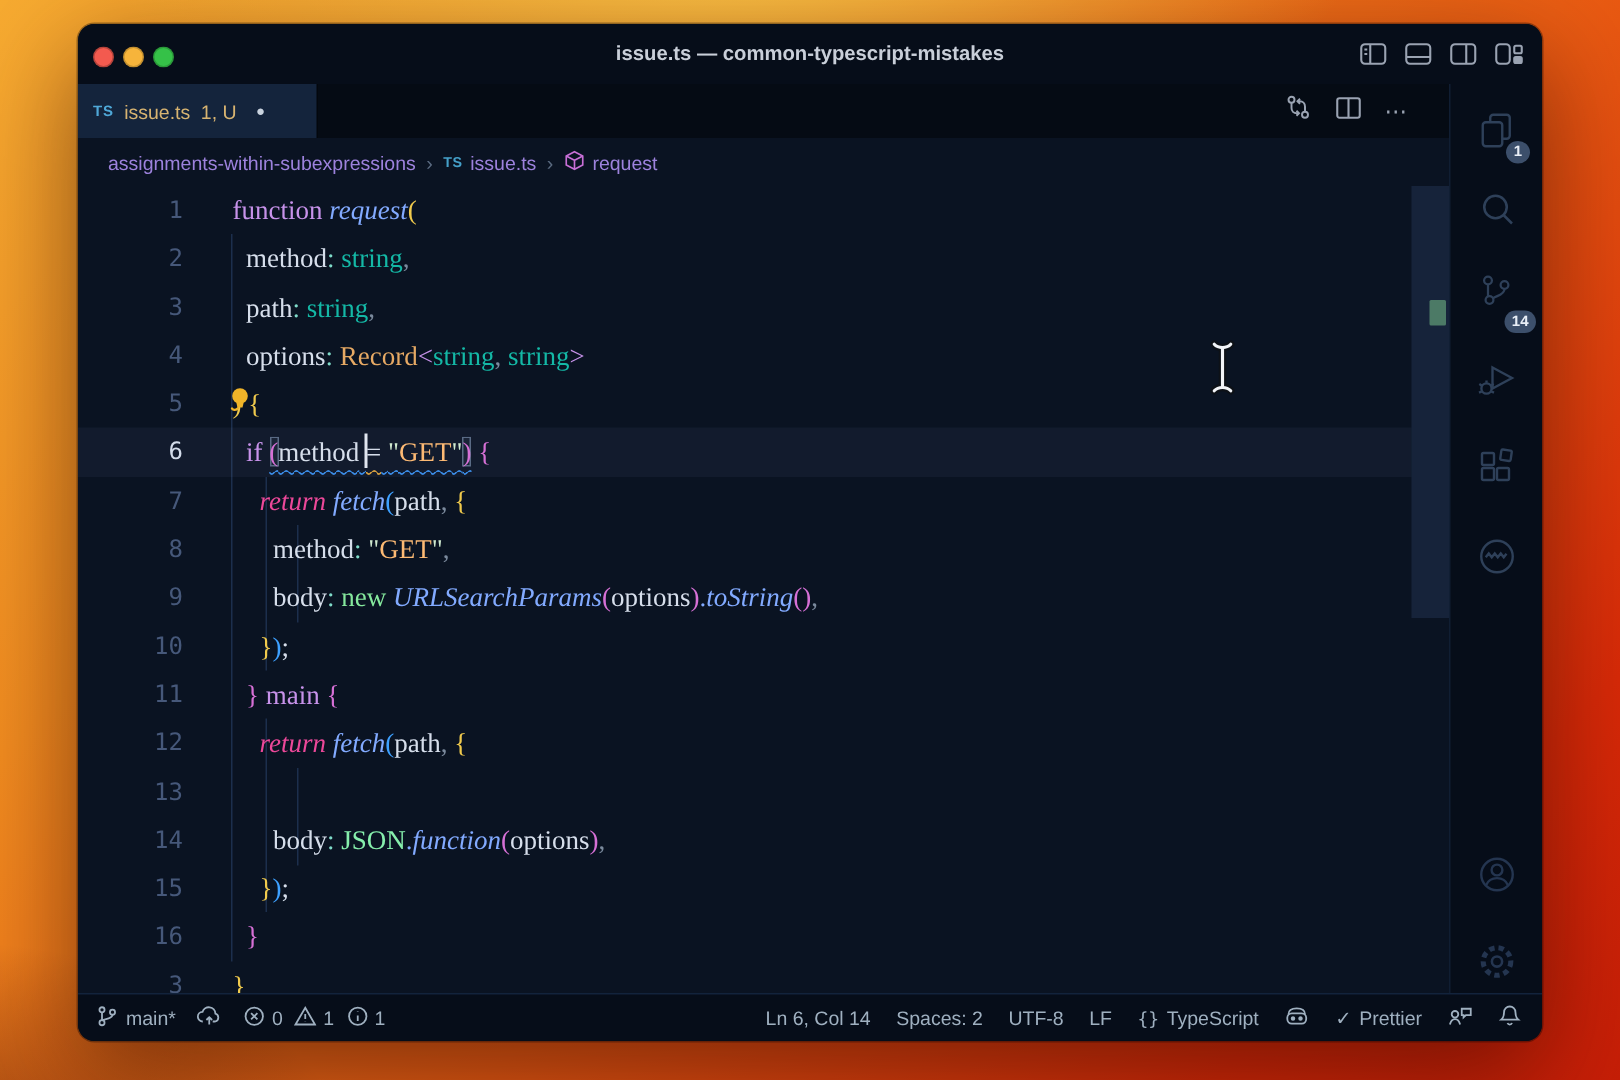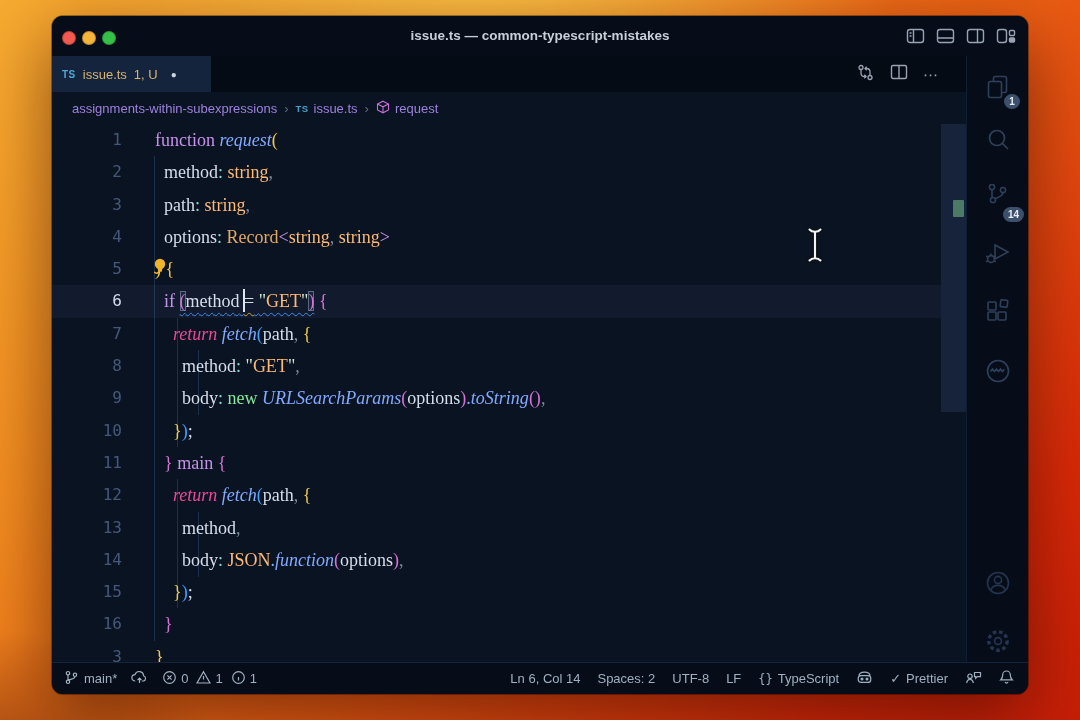--- a/index.html
+++ b/index.html
@@ -45,22 +45,22 @@
   .editor{position:absolute;left:0;top:108px;width:915px;bottom:32px;background:#0a1322;overflow:hidden;
     font-family:"DejaVu Sans Mono",monospace;font-size:18px;}
   .guide{position:absolute;width:1px;background:#1c2f4d;}
   .crow{display:flex;height:32.3px;line-height:32.3px;width:889px;position:relative;}
   .crow.cur{background:rgba(160,190,230,.055);}
   .ln{width:70px;padding-right:33px;text-align:right;color:#46587a;font-size:16px;flex:none;}
   .crow.cur .ln{color:#d3dcea;}
   .code{white-space:pre;font-family:Liberation Serif, serif;}
   .kw{color:#c792ea}.kwi{color:#ec4899;font-style:italic}
   .fn{color:#82aaff;font-style:italic}
-  .cl{color:#e6a964}.cj{color:#fdba74}
-  .ty{color:#fdba74}.st{color:#fdba74}.qu{color:#cfe9cf}
+  .cl{color:#e6a964}.cj{color:#86efac}
+  .ty{color:#14b8a6}.st{color:#fdba74}.qu{color:#cfe9cf}
   .co{color:#7fdbca}.pu{color:#7b8a9d}.vr{color:#d6deeb}.pl{color:#d6deeb}
   .se{color:#d6deeb}.dt{color:#82aaff}.an{color:#c792ea}.nw{color:#85e89d}
   .b1{color:#f0ca4d}.b2{color:#d670d6}.b3{color:#3da0ff}
   .bm{color:#d670d6;box-shadow:inset 0 0 0 1px #5a6b85;background:rgba(90,107,133,.12);}
   .sq{text-decoration:underline wavy #3b8eea 1px;text-underline-offset:5px;text-decoration-skip-ink:none;}
   .sqy{text-decoration:underline wavy #d9a13f 1px;text-underline-offset:5px;text-decoration-skip-ink:none;}
   .caret{display:inline-block;width:2px;height:23px;background:#e0e6f0;vertical-align:-5px;margin:0 -1px;}
   .lightbulb{position:absolute;left:97px;top:132px;}
   
   .scrollbar{position:absolute;right:0;top:0;width:26px;bottom:0;}
@@ -217,21 +217,20 @@
         <div class="crow">
           <div class="ln">11</div>
           <div class="code"><span class="pl">  </span><span class="b2">}</span><span class="pl"> </span><span class="kw">main</span><span class="pl"> </span><span class="b2">{</span></div>
         </div>
         <div class="crow">
           <div class="ln">12</div>
           <div class="code"><span class="pl">    </span><span class="kwi">return</span><span class="pl"> </span><span class="fn">fetch</span><span class="b3">(</span><span class="vr">path</span><span class="pu">,</span><span class="pl"> </span><span class="b1">{</span></div>
         </div>
         <div class="crow">
           <div class="ln">13</div>
-          <div class="code"><span class="pl">      </span><span class="vr">method</span><span class="pu">,</span></div>
         </div>
         <div class="crow">
           <div class="ln">14</div>
           <div class="code"><span class="pl">      </span><span class="vr">body</span><span class="co">:</span><span class="pl"> </span><span class="cj">JSON</span><span class="dt">.</span><span class="fn">function</span><span class="b2">(</span><span class="vr">options</span><span class="b2">)</span><span class="pu">,</span></div>
         </div>
         <div class="crow">
           <div class="ln">15</div>
           <div class="code"><span class="pl">    </span><span class="b1">}</span><span class="b3">)</span><span class="se">;</span></div>
         </div>
         <div class="crow">

